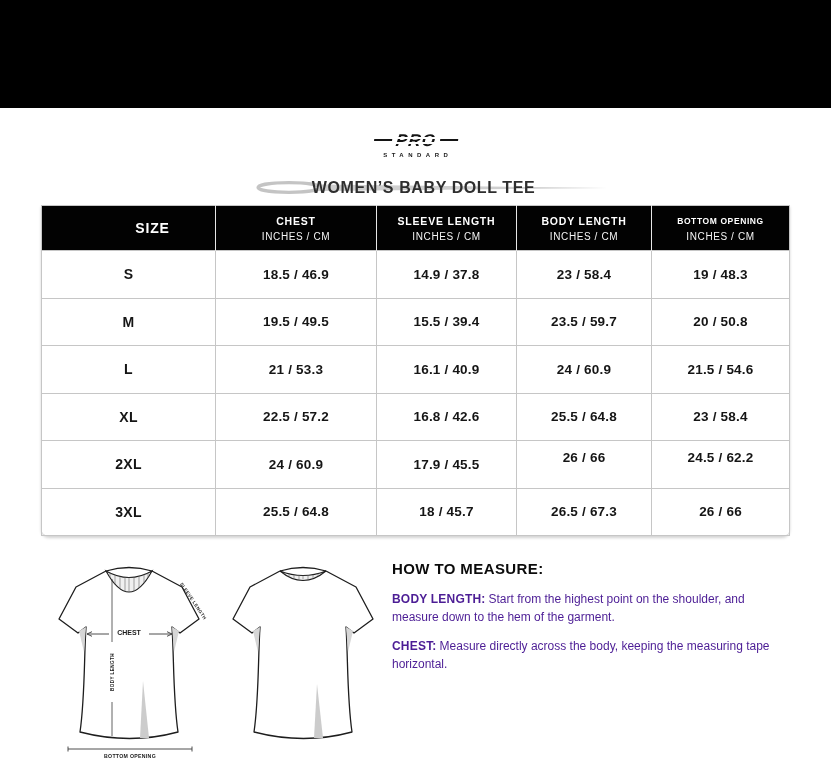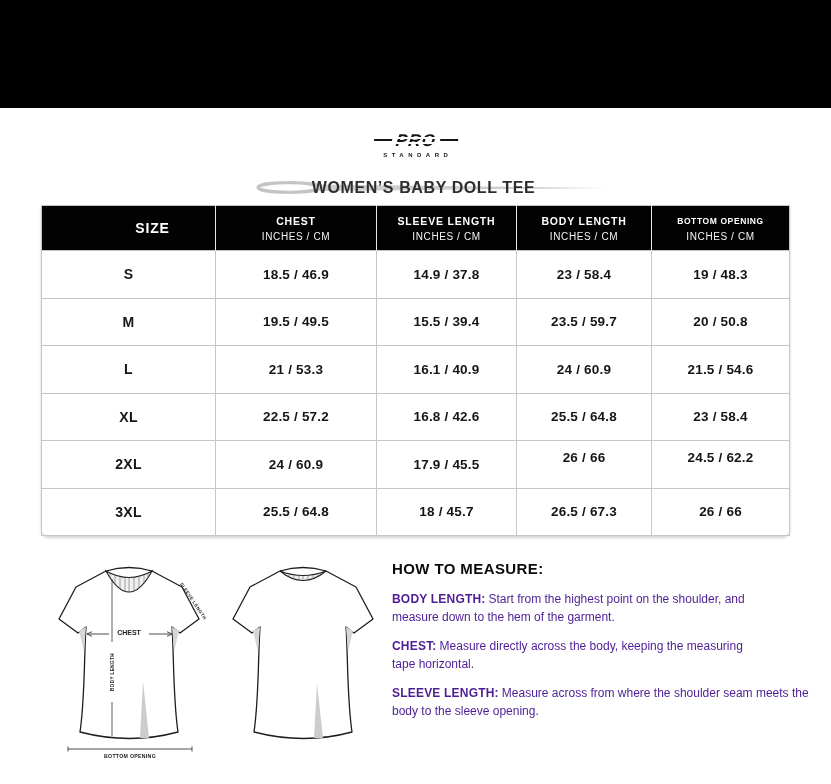--- a/index.html
+++ b/index.html
@@ -228,16 +228,13 @@
 </svg>
 
 <div class="measure">
   <h2>HOW TO MEASURE:</h2>
   <p>
     <strong>BODY LENGTH:</strong><span>Start from the highest point on the shoulder, and measure down to the hem of the garment.</span>
   </p>
   <p>
     <strong>CHEST:</strong><span>Measure directly across the body, keeping the measuring tape horizontal.</span>
   </p>
-  <p>
-    <strong>SLEEVE LENGTH:</strong><span>Measure across from where the shoulder seam meets the body to the sleeve opening.</span>
-  </p>
 </div>
 
 </body></html>

